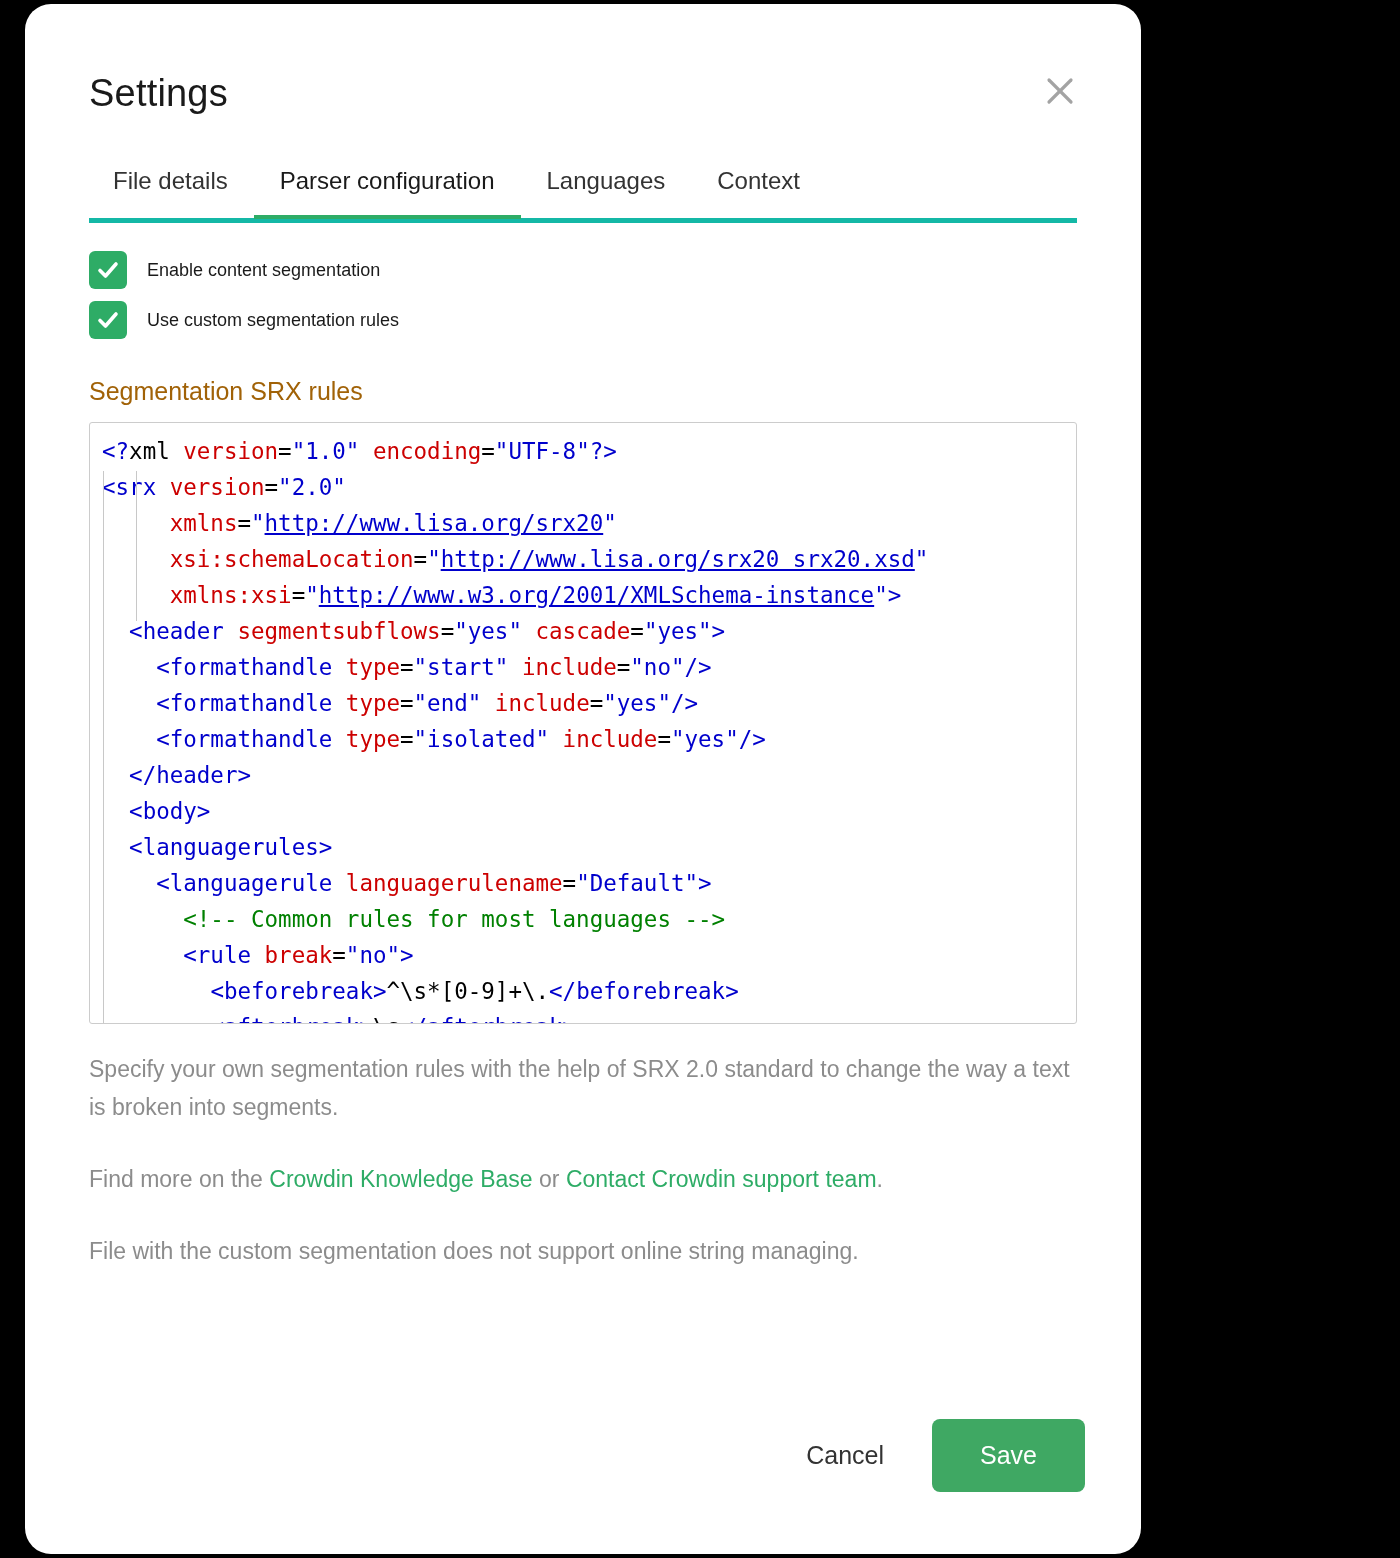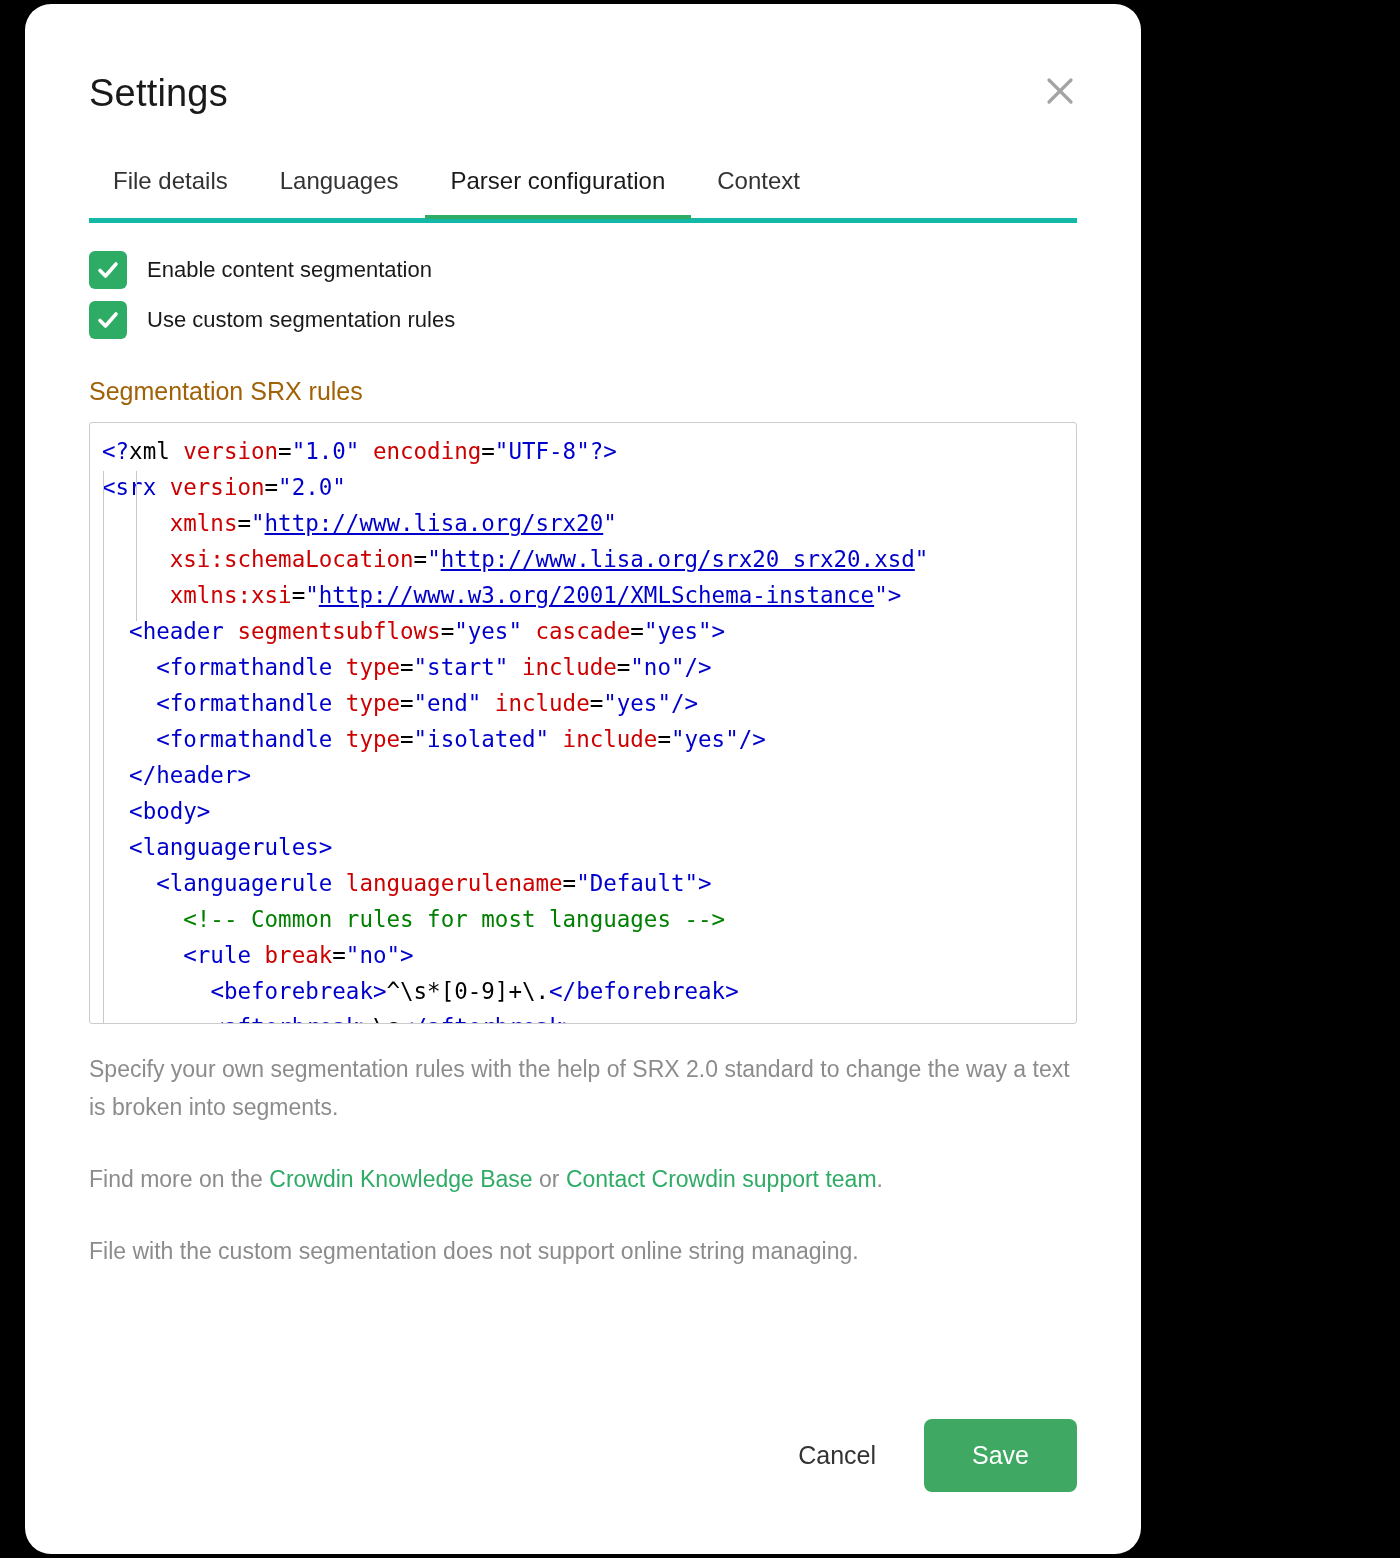--- a/index.html
+++ b/index.html
@@ -89,21 +89,21 @@
     border-radius: 6px;
     background: #2eac66;
     display: flex;
     align-items: center;
     justify-content: center;
     cursor: pointer;
     flex: none;
   }
   .checkbox svg { display: block; }
   .checklabel {
-    font-size: 22px;
+    font-size: 18px;
     color: #1a1a1a;
   }
   .section-label {
     font-size: 25px;
     color: #a16207;
     margin-top: 38px;
     margin-bottom: 16px;
   }
   .code-box {
     border: 1px solid #cccccc;
@@ -159,21 +159,21 @@
   }
   .helptext.small-gap { margin-top: 34px; }
   .link {
     color: #2eac66;
     text-decoration: none;
     cursor: pointer;
   }
   .footer {
     position: absolute;
     left: 64px;
-    right: 64px;
+    right: 56px;
     bottom: 62px;
     display: flex;
     justify-content: flex-end;
     align-items: center;
     gap: 28px;
   }
   .btn-cancel {
     font-size: 25px;
     color: #333333;
     background: none;
@@ -203,22 +203,22 @@
 
     <div class="close-btn">
       <svg width="32" height="32" viewBox="0 0 32 32" aria-hidden="true">
         <line x1="5" y1="5" x2="27" y2="27" stroke="#a3a3a3" stroke-width="3.2" stroke-linecap="round"></line>
         <line x1="27" y1="5" x2="5" y2="27" stroke="#a3a3a3" stroke-width="3.2" stroke-linecap="round"></line>
       </svg>
     </div>
 
     <div class="tabs">
       <div class="tab">File details</div>
+      <div class="tab active">Parser configuration</div>
       <div class="tab">Languages</div>
-      <div class="tab active">Parser configuration</div>
       <div class="tab">Context</div>
     </div>
 
     <div class="checkrow">
       <span class="checkbox">
         <svg width="24" height="24" viewBox="0 0 24 24" aria-hidden="true">
           <polyline points="4,12.5 9.5,18 20,6" fill="none" stroke="#ffffff" stroke-width="3.6" stroke-linecap="round" stroke-linejoin="round"></polyline>
         </svg>
       </span>
       <span class="checklabel">Enable content segmentation</span>

